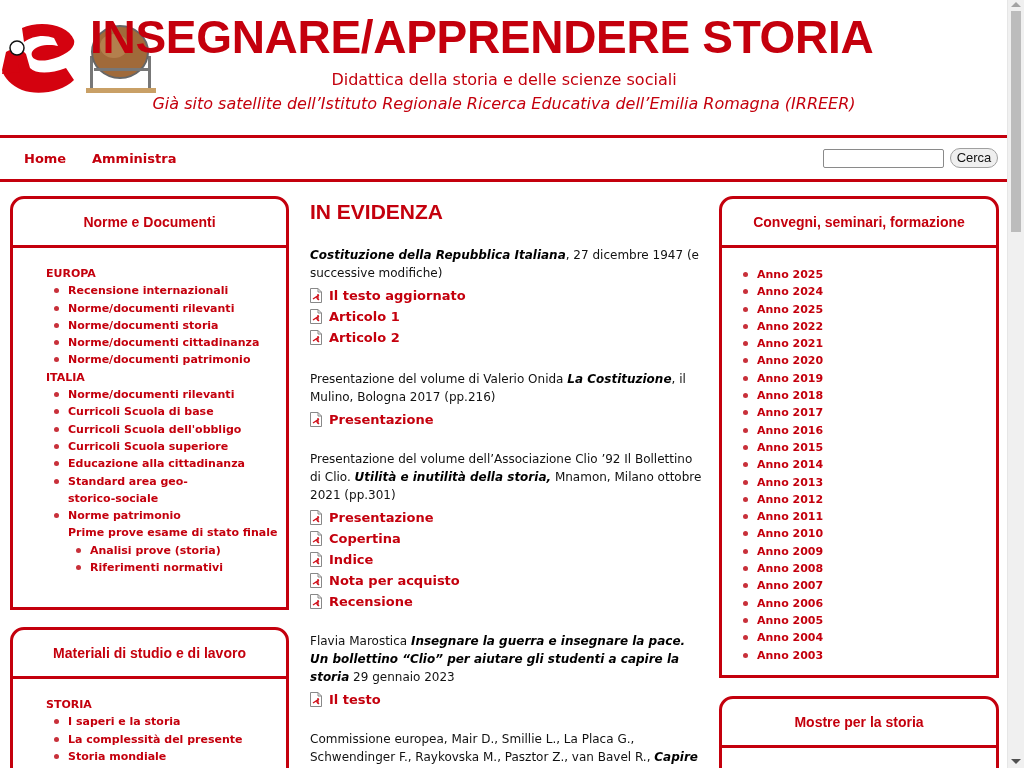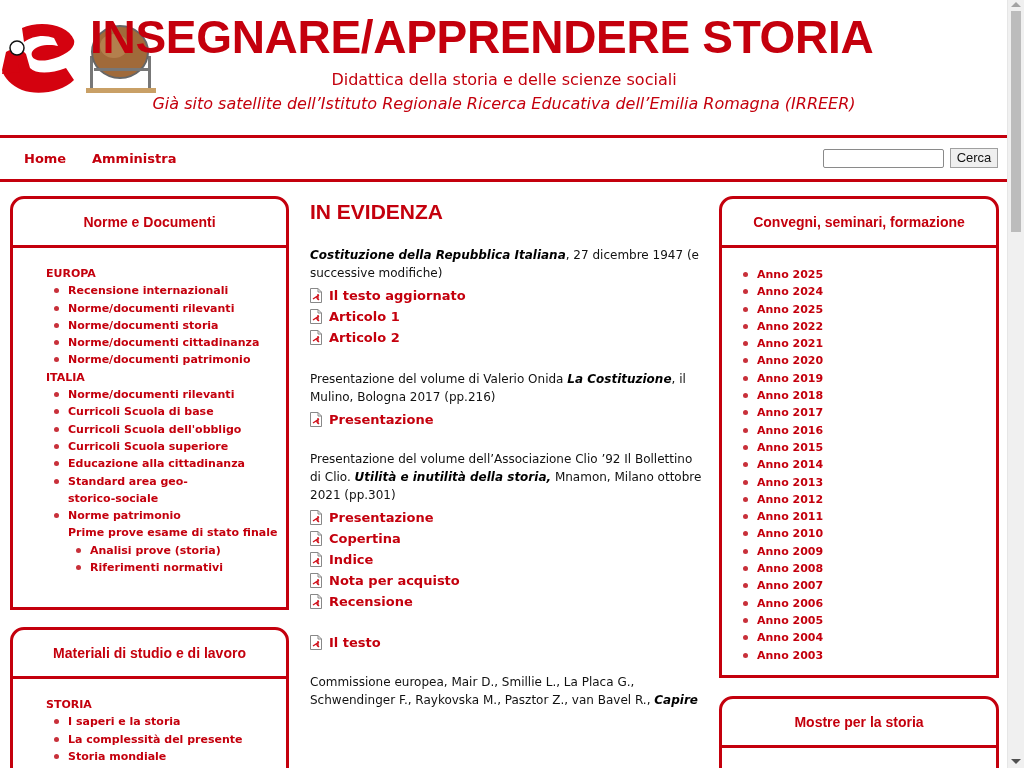--- a/index.html
+++ b/index.html
@@ -14,21 +14,21 @@
   .header { position:absolute; left:0; top:0; width:1008px; height:128px; }
   .logo { position:absolute; left:0; top:14px; width:78px; height:74px; }
   .globe { position:absolute; left:84px; top:14px; width:74px; height:72px; }
   .site-title { position:absolute; left:90px; top:2px; font-family:"Liberation Sans", sans-serif; font-weight:bold; font-size:46px; color:#c4000d; letter-spacing:-0.3px; white-space:nowrap; line-height:54px; }
   .subtitle { position:absolute; left:0; width:1008px; top:62px; text-align:center; color:#c4000d; font-size:16px; white-space:nowrap; }
   .subtitle2 { position:absolute; left:0; width:1008px; top:86px; text-align:center; color:#c4000d; font-size:16px; font-style:italic; white-space:nowrap; }
 
   .navbar { position:absolute; left:0; top:127px; width:1008px; height:41px; border-top:3px solid #c4000d; border-bottom:3px solid #c4000d; }
   .nav-link { position:absolute; top:13px; font-size:13px; font-weight:bold; color:#c4000d; text-decoration:none; }
   .search-input { position:absolute; left:823px; top:11px; width:119px; height:17px; border:1px solid #8a8a8a; border-radius:2px; background:#fff; padding:0; }
-  .search-btn { position:absolute; left:950px; top:10px; width:48px; height:20px; border:1px solid #a0a0a0; border-radius:0; background:#efefef; font-family:"Liberation Sans", sans-serif; font-size:13px; color:#111; padding:0; text-align:center; line-height:18px; }
+  .search-btn { position:absolute; left:950px; top:10px; width:48px; height:20px; border:1px solid #a0a0a0; border-radius:10px; background:#efefef; font-family:"Liberation Sans", sans-serif; font-size:13px; color:#111; padding:0; text-align:center; line-height:18px; }
 
   .box { position:absolute; border:3px solid #c4000d; border-radius:14px 14px 0 0; background:#fff; }
   .box-head { height:46px; border-bottom:3px solid #c4000d; text-align:center; line-height:46px; font-family:"Liberation Sans", sans-serif; font-weight:bold; font-size:14px; color:#c4000d; }
   .box-body { padding:17px 0 0 0; }
   .section-label { font-size:11px; font-weight:bold; color:#c4000d; margin-left:33px; line-height:17.3px; }
   ul.blist { list-style:none; margin:0; padding:0; }
   ul.blist li { position:relative; font-size:11px; font-weight:bold; color:#c4000d; line-height:17.3px; padding-left:55px; }
   ul.blist li::before { content:""; position:absolute; left:41px; top:6px; width:5px; height:5px; border-radius:50%; background:#c8303a; }
   ul.blist li.sub { padding-left:77px; }
   ul.blist li.sub::before { left:63px; }
@@ -227,20 +227,21 @@
                 <path d="M8 0.5 V4 H11.5" fill="none" stroke="#888" stroke-width="1"></path>
                 <path d="M3 11 L9 7 M6 9 L9 12 M8 6 L8 12" stroke="#d0101a" stroke-width="1.4" fill="none"></path>
               </svg>
             </span>
             <span>Recensione</span>
           </div>
       </div>
     </div>
 
     <div class="entry" style="margin-top:20px;">
+      <div><span>Flavia Marostica </span><b><i>Insegnare la guerra e insegnare la pace. Un bollettino “Clio” per aiutare gli studenti a capire la storia</i></b><span> 29 gennaio 2023</span></div>
       <div style="margin-top:3px;">
         <div class="pdf-link">
             <span class="pdf-icon">
               <svg width="12" height="15" viewBox="0 0 12 15">
                 <path d="M0.5 0.5 H8 L11.5 4 V14.5 H0.5 Z" fill="#fff" stroke="#888" stroke-width="1"></path>
                 <path d="M8 0.5 V4 H11.5" fill="none" stroke="#888" stroke-width="1"></path>
                 <path d="M3 11 L9 7 M6 9 L9 12 M8 6 L8 12" stroke="#d0101a" stroke-width="1.4" fill="none"></path>
               </svg>
             </span>
             <span>Il testo</span>

